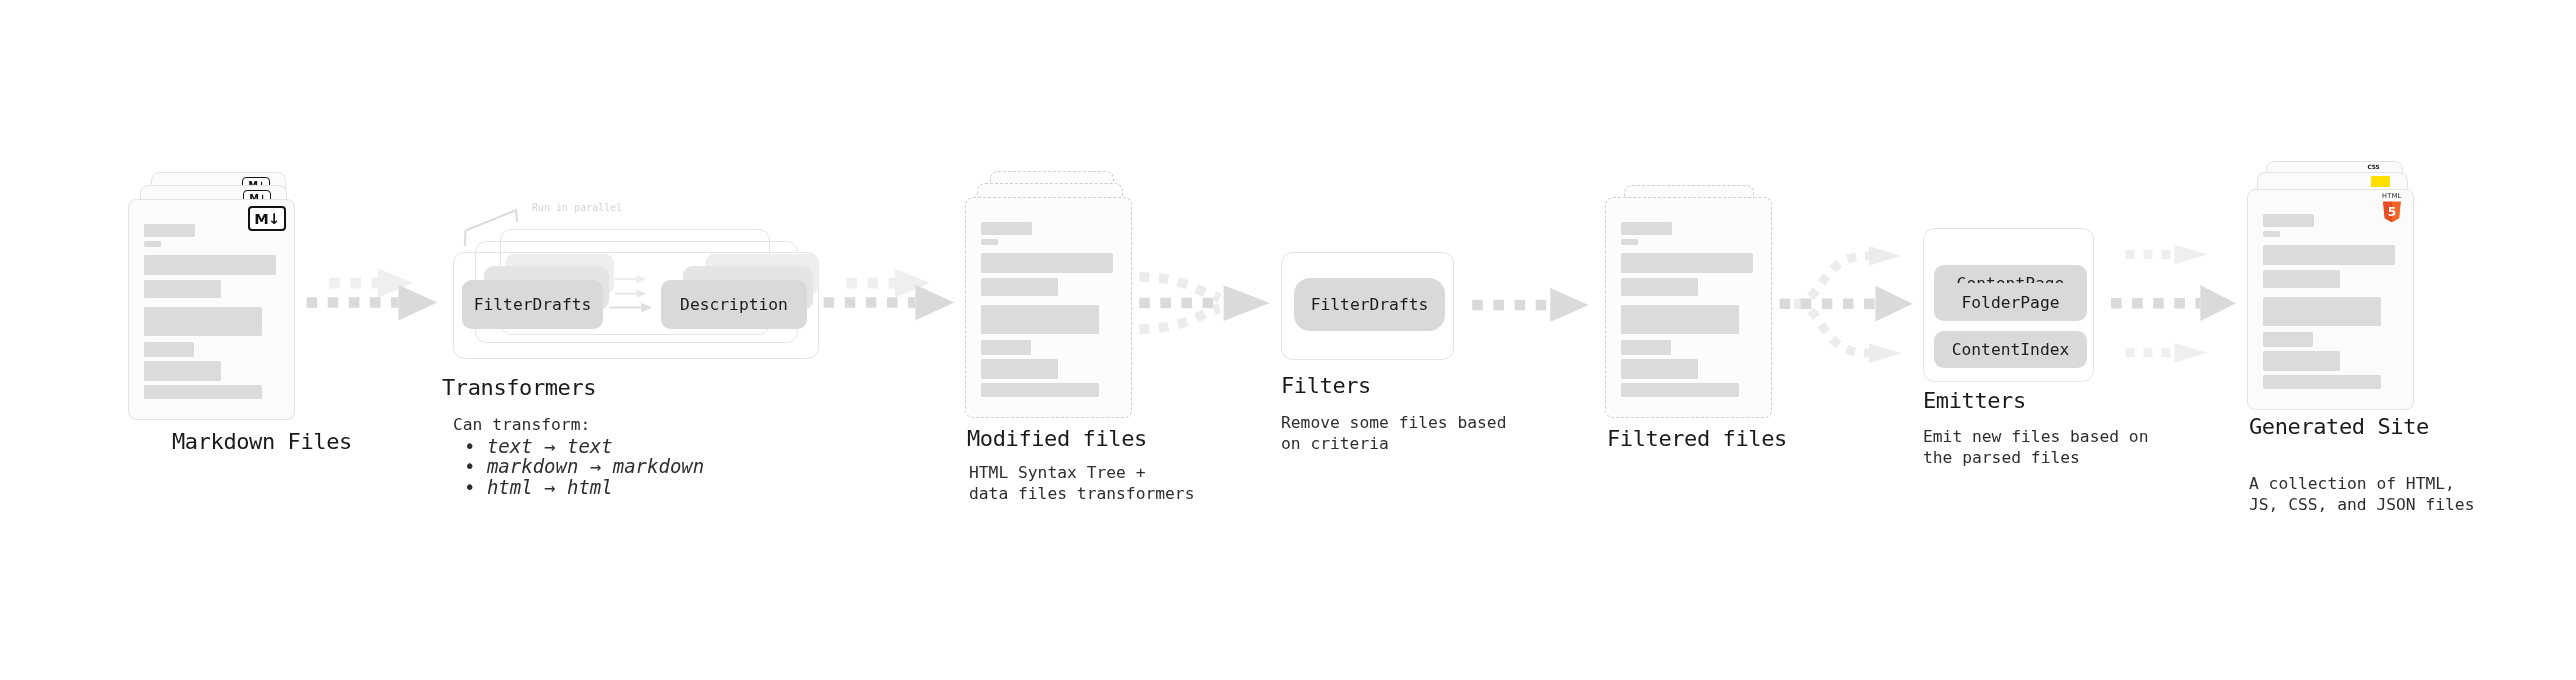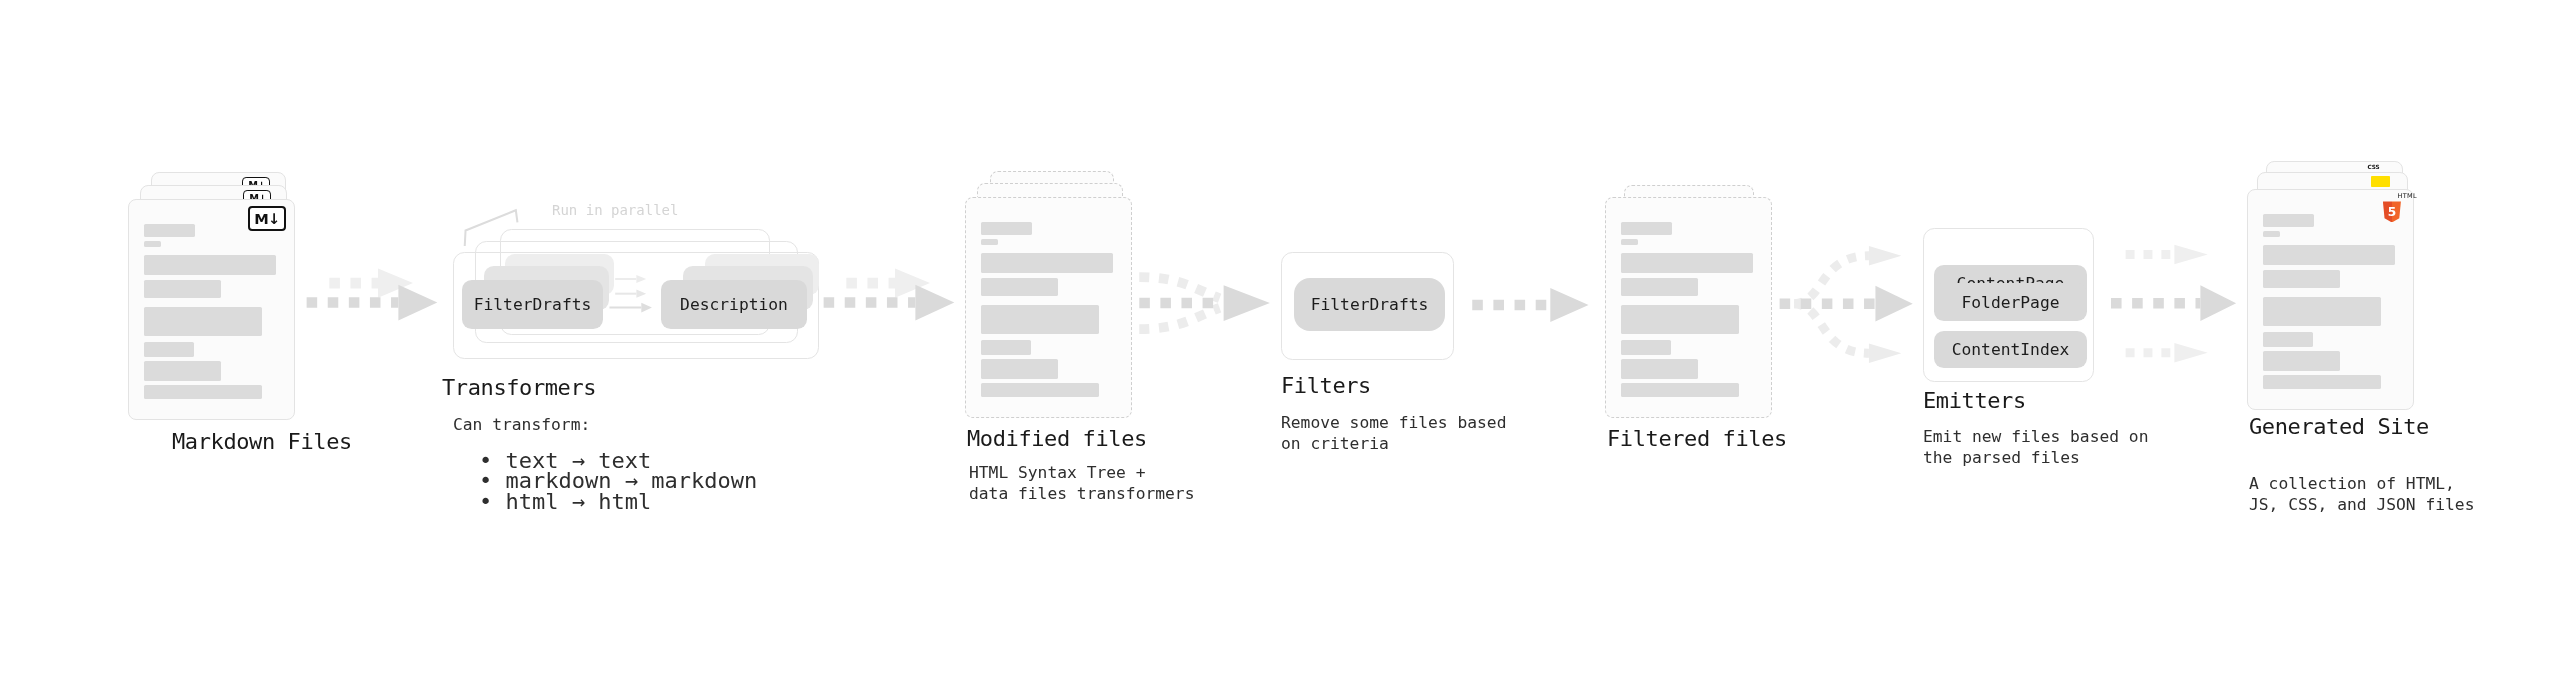--- a/index.html
+++ b/index.html
@@ -25,30 +25,30 @@
   
   .panel{position:absolute;border:1.6px solid var(--panel-border);border-radius:11.4px;box-sizing:border-box;background:transparent;}
   
   .chip{position:absolute;background:var(--chip);border-radius:9.8px;color:#1c1c1c;font-size:16.3px;
         display:flex;align-items:center;justify-content:center;white-space:nowrap;}
   .chip.g2{background:var(--chip-g2);}
   .chip.g3{background:var(--chip-g3);}
   
   .stage-title{position:absolute;font-size:22px;color:var(--title);white-space:nowrap;letter-spacing:-0.4px;}
   .stage-sub{position:absolute;font-size:16.3px;color:var(--body);line-height:21px;white-space:nowrap;}
-  .annotation{position:absolute;font-size:14px;color:var(--muted);white-space:nowrap;margin-left:20px;}
-  ul.bullets{position:absolute;list-style:none;margin:16px;padding:0;font-size:22px;color:var(--body);line-height:20.3px;}
+  .annotation{position:absolute;font-size:10px;color:var(--muted);white-space:nowrap;}
+  ul.bullets{position:absolute;list-style:none;margin:1px;padding:0;font-size:19px;color:var(--body);line-height:20.3px;font-style:italic;}
   ul.bullets li::before{content:"• ";}
   
   .css-badge{position:absolute;right:20.3px;top:3.3px;width:16.3px;text-align:center;}
   .css-badge .t{font-family:"DejaVu Sans","Liberation Sans",sans-serif;font-weight:800;font-size:5.7px;color:#111;line-height:5.7px;}
   .css-badge .u{height:2.4px;background:var(--css-blue);margin-top:0.8px;border-radius:0.8px;}
   .js-badge{position:absolute;right:17px;top:3.3px;width:18.7px;height:10.6px;background:var(--js-yellow);border-radius:0.8px;}
   .html5-badge{position:absolute;right:10.6px;top:3.3px;width:21px;text-align:center;}
-  .html5-badge .t{font-family:"DejaVu Sans","Liberation Sans",sans-serif;font-weight:400;font-size:6.5px;color:#111;line-height:7.3px;letter-spacing:0.4px;margin-left:16px;}
+  .html5-badge .t{font-family:"DejaVu Sans","Liberation Sans",sans-serif;font-weight:400;font-size:6.5px;color:#111;line-height:7.3px;letter-spacing:0.4px;}
   .html5-badge .shield{width:18px;height:21px;margin:0.8px auto 0;
       background:linear-gradient(90deg,var(--html-orange1) 50%,var(--html-orange2) 50%);
       clip-path:polygon(0 0,100% 0,91% 80%,50% 100%,9% 80%);
       display:flex;align-items:center;justify-content:center;
       color:#fff;font-family:"DejaVu Sans","Liberation Sans",sans-serif;font-weight:800;font-size:12.2px;}
   svg{position:absolute;overflow:visible;}
 </style>
 </head>
 <body>
 

